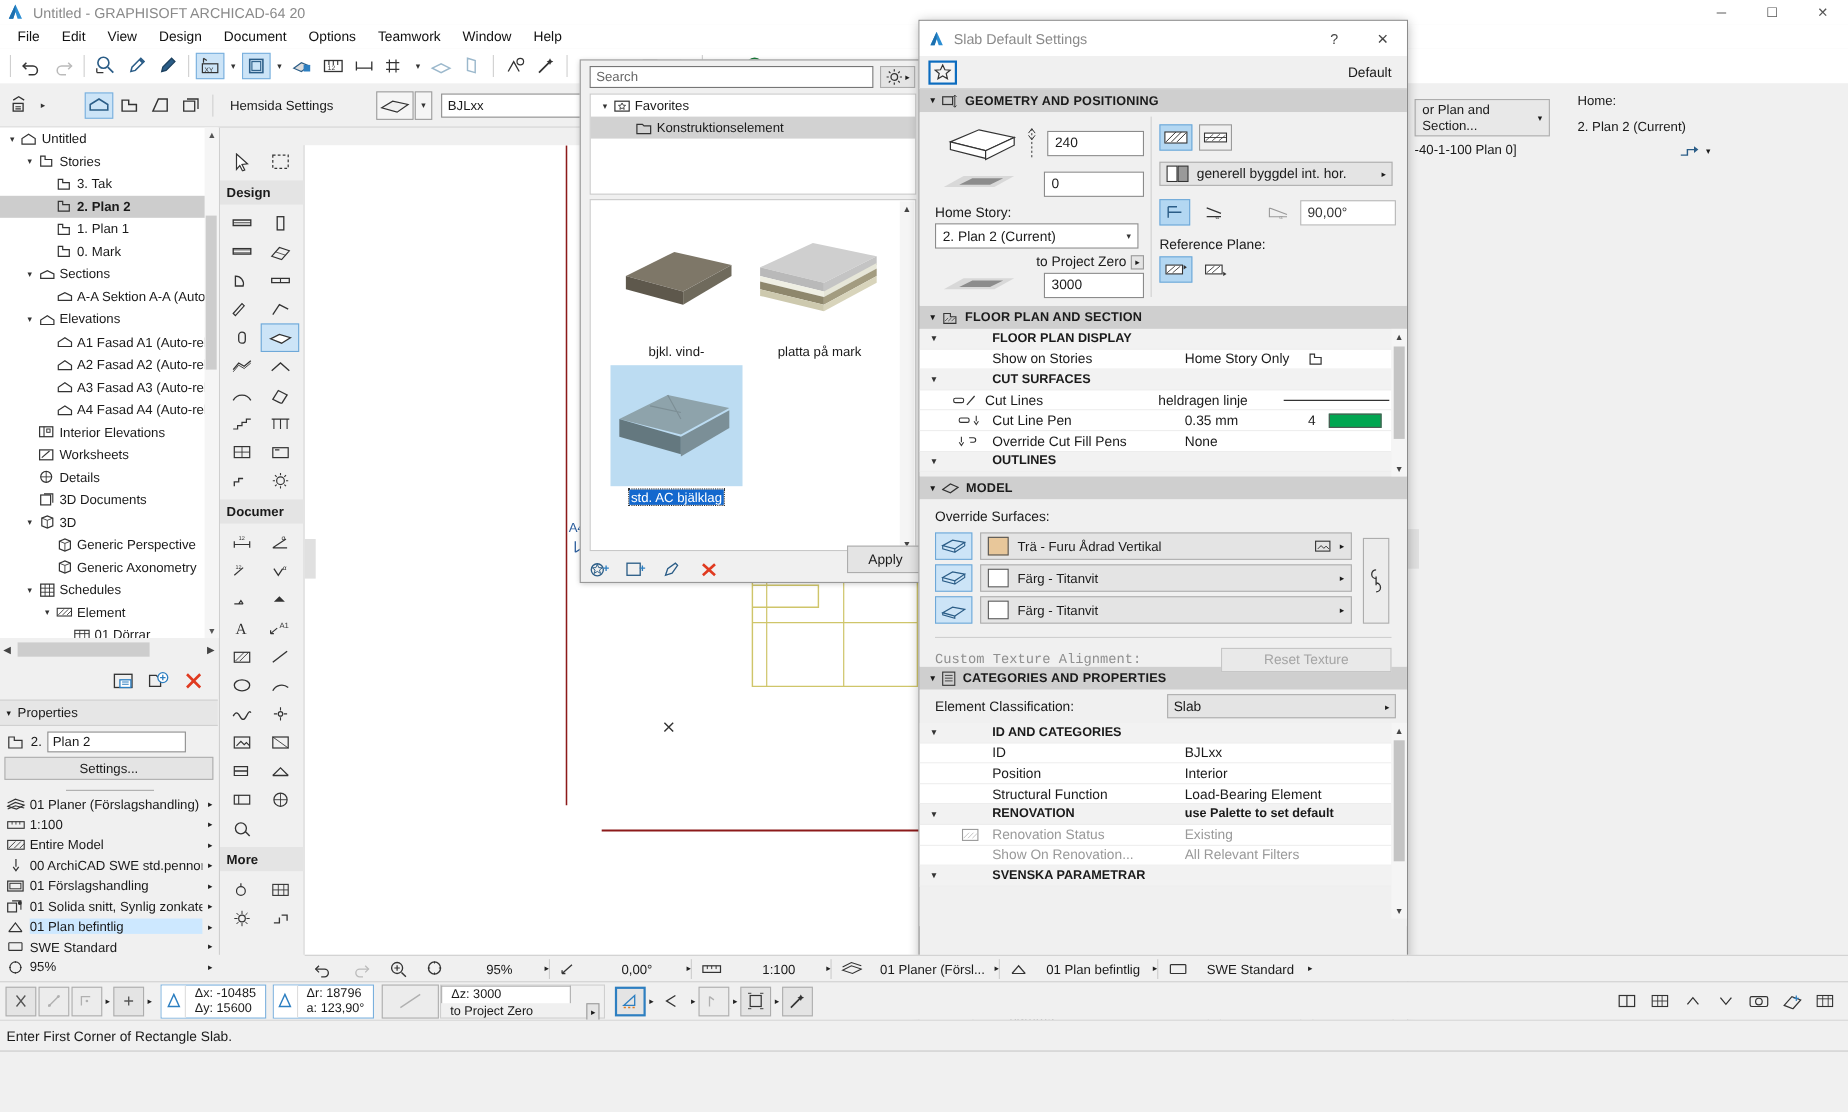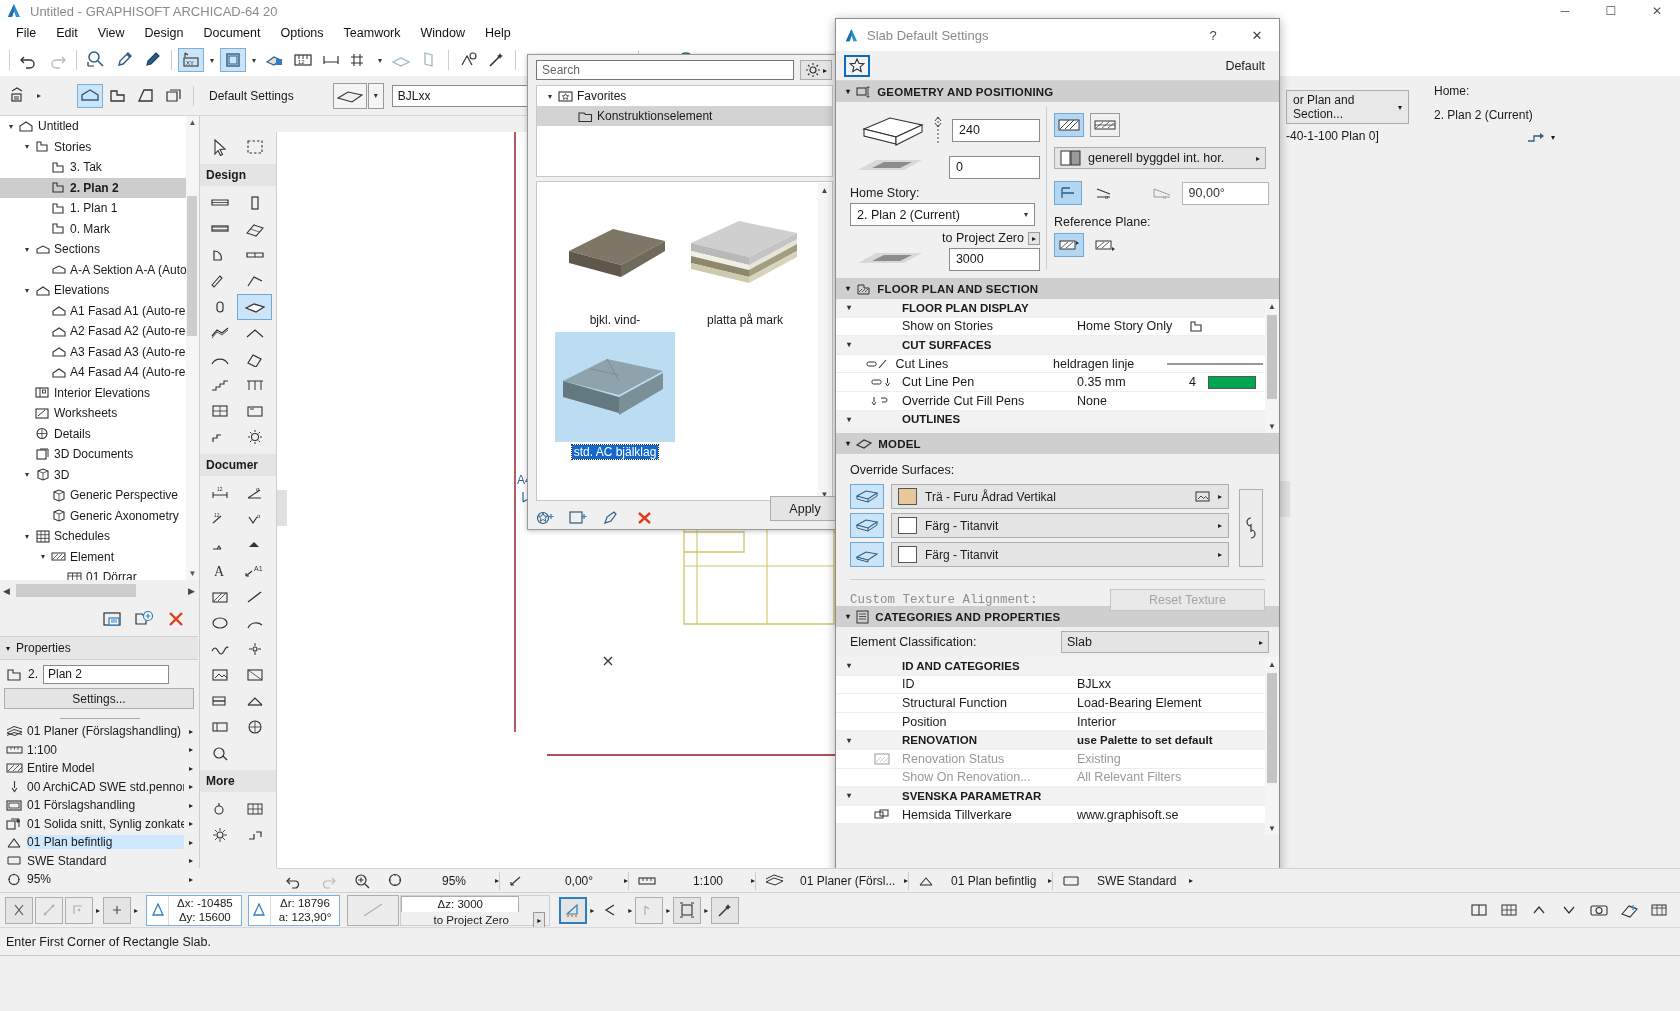--- a/index.html
+++ b/index.html
@@ -223,21 +223,21 @@
   }
   .sr-seg { display:flex; align-items:center; gap:6px; padding:0 8px; height:24px; font-size:12px;}
   .sr-sep { width:1px; height:18px; background:#ccc; }
   .sr-ar { font-size:8px; color:#222; }
 
   .statusrow2 {
     position:absolute; left:0; top:892px; width:1680px; height:35px;
     background:#f0f0f0; display:flex; align-items:center; border-top:1px solid #d0d0d0;
   }
   .tracker {
-    display:flex; align-items:center; border:1px solid #7ab0dd; background:#fff; height:31px;text-align:center;
+    display:flex; align-items:center; border:1px solid #7ab0dd; background:#fff; height:31px;
   }
   .tracker .tkicon { width:22px; display:flex; align-items:center; justify-content:center; background:#fff; border-right:1px solid #ddd; height:100%;}
   .tracker .tkvals { padding:0 8px; font-size:11.5px; line-height:14px;}
   .sb-ico { width:28px; height:27px; border:1px solid #adadad; background:#e4e4e4; display:flex; align-items:center; justify-content:center; margin:0 1px;}
   .sb-ico.sel { background:#e4e4e4; border:2px solid #2d7fc1; }
   .sb-ico.dis { color:#b0b0b0; background:#ececec;}
 
   .statusrow3 {
     position:absolute; left:0; top:927px; width:1680px; height:28px;
     background:#f0f0f0; display:flex; align-items:center; padding-left:6px; font-size:12.5px;
@@ -444,21 +444,21 @@
         </svg>
       </span>
     <span class="tb-ico">
         <svg width="24" height="22" viewBox="0 0 24 22">
           <path d="M5 7 h10 v9 h-10z" fill="none" stroke="#333" stroke-width="1.2"></path>
           <path d="M8 5 h10 v9" fill="none" stroke="#333" stroke-width="1.2"></path>
         </svg>
       </span>
     <span class="tb-sep"></span>
     <span style="width:10px"></span>
-    <span style="font-size:12px;">Default Settings</span>
+    <span style="font-size:12px;">Hemsida Settings</span>
     <span style="width:38px"></span>
     <span class="tb-ico" style="width:34px;height:26px;border:1px solid #9a9a9a;background:#f5f5f5;">
         <svg width="30" height="18" viewBox="0 0 30 18">
           <path d="M3 11 l10-6 14 3 -10 7 z" fill="#f0f0f0" stroke="#333" stroke-width="1.1"></path>
         </svg>
       </span>
     <span class="tb-caret" style="border:1px solid #9a9a9a;height:26px;display:inline-flex;align-items:center;justify-content:center;width:16px;background:#f5f5f5;">▾</span>
     <span style="width:8px"></span>
     <span style="border:1px solid #8b8b8b;background:#fff;height:22px;width:150px;display:inline-flex;align-items:center;padding:0 5px;font-size:12px;">
       <span>BJLxx</span>
@@ -1658,28 +1658,28 @@
             </div>
             <div class="lrow">
               <span class="c0"></span>
               <span class="c1"></span>
               <span class="c2">ID</span>
               <span class="c3">BJLxx</span>
             </div>
             <div class="lrow">
               <span class="c0"></span>
               <span class="c1"></span>
-              <span class="c2">Structural Function</span>
-              <span class="c3">Load-Bearing Element</span>
+              <span class="c2">Position</span>
+              <span class="c3">Interior</span>
             </div>
             <div class="lrow">
               <span class="c0"></span>
               <span class="c1"></span>
-              <span class="c2">Position</span>
-              <span class="c3">Interior</span>
+              <span class="c2">Structural Function</span>
+              <span class="c3">Load-Bearing Element</span>
             </div>
             <div class="lrow grp">
               <span class="c0">▾</span>
               <span class="c1"></span>
               <span class="c2">RENOVATION</span>
               <span class="c3">use Palette to set default</span>
             </div>
             <div class="lrow dim">
               <span class="c0"></span>
               <span class="c1">
@@ -1696,31 +1696,20 @@
               <span class="c1"></span>
               <span class="c2">Show On Renovation...</span>
               <span class="c3">All Relevant Filters</span>
             </div>
             <div class="lrow grp">
               <span class="c0">▾</span>
               <span class="c1"></span>
               <span class="c2">SVENSKA PARAMETRAR</span>
               <span class="c3"></span>
             </div>
-            <div class="lrow">
-              <span class="c0"></span>
-              <span class="c1">
-                <svg width="16" height="12" viewBox="0 0 16 12">
-                  <rect x="1" y="3" width="8" height="6" fill="none" stroke="#333" stroke-width="1"></rect>
-                  <rect x="6" y="1" width="8" height="6" fill="none" stroke="#333" stroke-width="1"></rect>
-                </svg>
-              </span>
-              <span class="c2">Hemsida Tillverkare</span>
-              <span class="c3">www.graphisoft.se</span>
-            </div>
           </div>
         <div class="listscroll" style="height:178px;">
           <div class="ar">▲</div>
           <div class="thumb" style="top:16px;height:110px;"></div>
           <div class="ar" style="position:absolute;bottom:0;width:14px;">▼</div>
         </div>
       </div>
     </div>
 
     <div class="slab-bottom">

